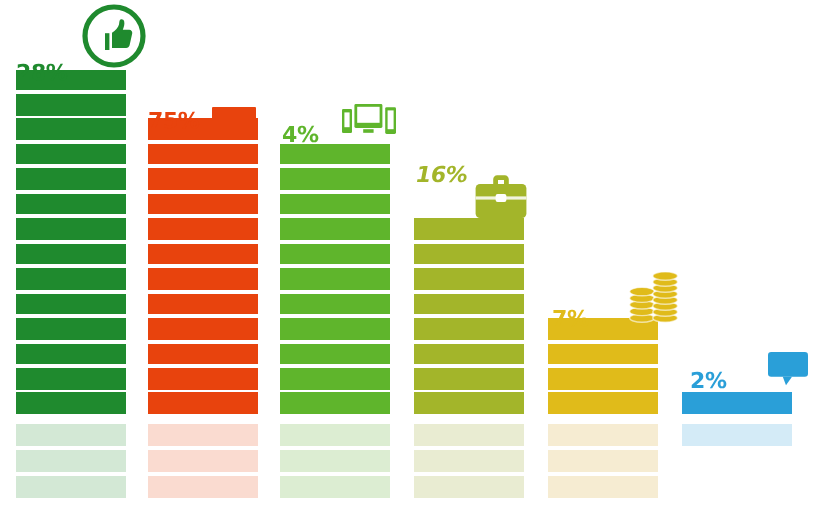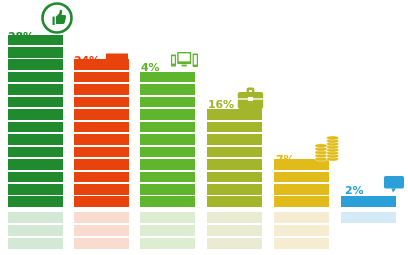--- a/index.html
+++ b/index.html
@@ -84,21 +84,21 @@
       <div class="seg" style="background: rgb(232, 67, 13); height: 10.6px; top: 121.7px;"></div>
       <div class="seg" style="background: rgb(232, 67, 13); height: 10.6px; top: 109.25px;"></div>
       <div class="seg" style="background: rgb(232, 67, 13); height: 10.6px; top: 96.8px;"></div>
       <div class="seg" style="background: rgb(232, 67, 13); height: 10.6px; top: 84.35px;"></div>
       <div class="seg" style="background: rgb(232, 67, 13); height: 10.6px; top: 71.9px;"></div>
       <div class="seg" style="background: rgb(232, 67, 13); height: 10.6px; top: 59.45px;"></div>
       <div class="seg" style="background: rgb(250, 219, 208); height: 10.6px; top: 212px;"></div>
       <div class="seg" style="background: rgb(250, 219, 208); height: 10.6px; top: 225.2px;"></div>
       <div class="seg" style="background: rgb(250, 219, 208); height: 10.6px; top: 238.4px;"></div>
     </div>
-    <div class="label" style="left: 74px; top: 55px; color: rgb(232, 67, 13);">24%</div>
+    <div class="label" style="left: 74px; top: 55px; color: rgb(232, 67, 13);">75%</div>
     <div class="icon-wrap" style="left: 106px; top: 53px;">
       <svg width="22" height="9" viewBox="0 0 22 9">
       <rect x="0" y="0.5" width="22" height="7" rx="0.5" fill="#e8430d"></rect>
     </svg>
     </div>
     <div class="col" style="left: 140px; width: 55px; top: 0px; height: 255px;">
       <div class="seg" style="background: rgb(95, 181, 44); height: 10.6px; top: 196.4px;"></div>
       <div class="seg" style="background: rgb(95, 181, 44); height: 10.6px; top: 183.95px;"></div>
       <div class="seg" style="background: rgb(95, 181, 44); height: 10.6px; top: 171.5px;"></div>
       <div class="seg" style="background: rgb(95, 181, 44); height: 10.6px; top: 159.05px;"></div>
@@ -131,21 +131,21 @@
       <div class="seg" style="background: rgb(163, 181, 42); height: 10.6px; top: 171.5px;"></div>
       <div class="seg" style="background: rgb(163, 181, 42); height: 10.6px; top: 159.05px;"></div>
       <div class="seg" style="background: rgb(163, 181, 42); height: 10.6px; top: 146.6px;"></div>
       <div class="seg" style="background: rgb(163, 181, 42); height: 10.6px; top: 134.15px;"></div>
       <div class="seg" style="background: rgb(163, 181, 42); height: 10.6px; top: 121.7px;"></div>
       <div class="seg" style="background: rgb(163, 181, 42); height: 10.6px; top: 109.25px;"></div>
       <div class="seg" style="background: rgb(233, 236, 210); height: 10.6px; top: 212px;"></div>
       <div class="seg" style="background: rgb(233, 236, 210); height: 10.6px; top: 225.2px;"></div>
       <div class="seg" style="background: rgb(233, 236, 210); height: 10.6px; top: 238.4px;"></div>
     </div>
-    <div class="label" style="left: 208px; top: 99px; color: rgb(163, 181, 42);">16%</div>
+    <div class="label" style="left: 208px; top: 82px; color: rgb(163, 181, 42); font-style: italic;">16%</div>
     <div class="icon-wrap" style="left: 237px; top: 86px;">
       <svg width="27" height="24" viewBox="0 0 27 24">
       <path d="M9.6 6V3.6c0-1.1.9-2 2-2h3.8c1.1 0 2 .9 2 2V6h-2.4V4H12v2z" fill="#a3b52a"></path>
       <rect x="0.8" y="6" width="25.4" height="17" rx="2.2" fill="#a3b52a"></rect>
       <rect x="0.8" y="12.2" width="25.4" height="1.6" fill="#ffffff" opacity="0.85"></rect>
       <rect x="10.8" y="11" width="5.4" height="4" rx="1" fill="#ffffff"></rect>
     </svg>
     </div>
     <div class="col" style="left: 274px; width: 55px; top: 0px; height: 255px;">
       <div class="seg" style="background: rgb(224, 187, 26); height: 10.6px; top: 196.4px;"></div>

